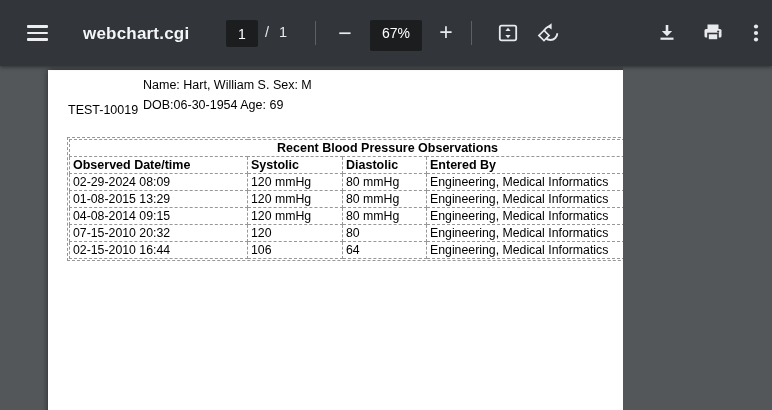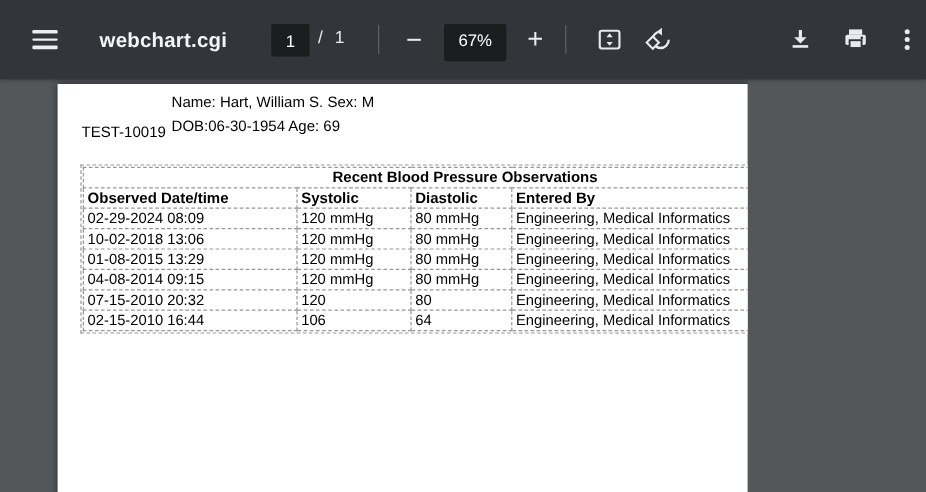--- a/index.html
+++ b/index.html
@@ -181,26 +181,20 @@
             <th>Diastolic</th>
             <th>Entered By</th>
           </tr>
           <tr>
             <td>02-29-2024 08:09</td>
             <td>120 mmHg</td>
             <td>80 mmHg</td>
             <td>Engineering, Medical Informatics</td>
           </tr>
           <tr>
-            <td>10-02-2018 13:06</td>
-            <td>120 mmHg</td>
-            <td>80 mmHg</td>
-            <td>Engineering, Medical Informatics</td>
-          </tr>
-          <tr>
             <td>01-08-2015 13:29</td>
             <td>120 mmHg</td>
             <td>80 mmHg</td>
             <td>Engineering, Medical Informatics</td>
           </tr>
           <tr>
             <td>04-08-2014 09:15</td>
             <td>120 mmHg</td>
             <td>80 mmHg</td>
             <td>Engineering, Medical Informatics</td>

